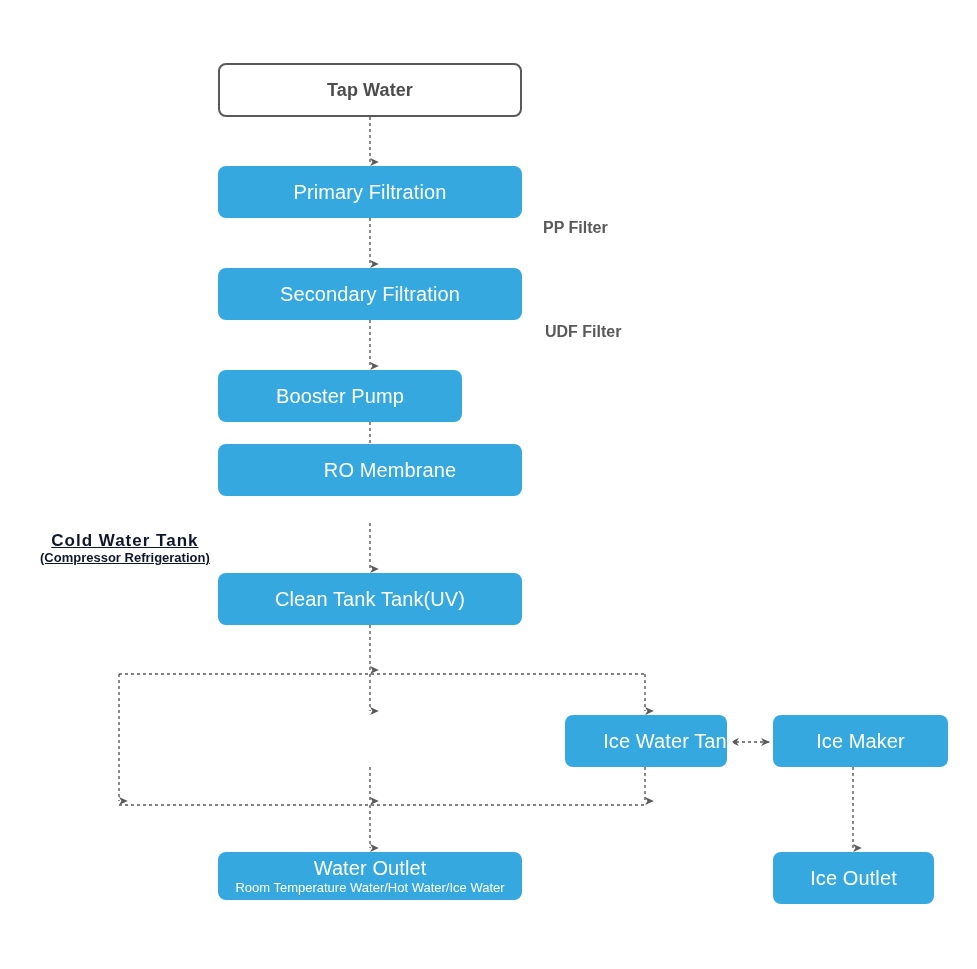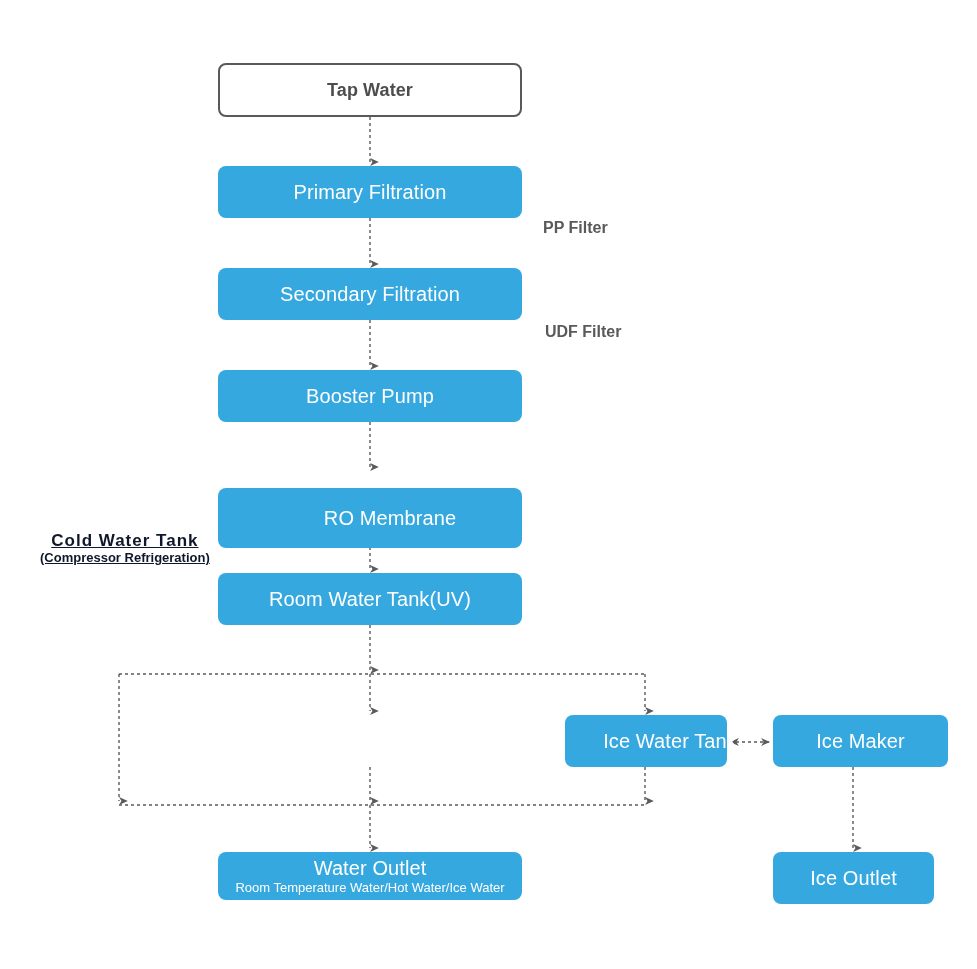--- a/index.html
+++ b/index.html
@@ -144,30 +144,30 @@
   </div>
 
   <div class="node blue" style="left:218px; top:166px; width:304px; height:52px;">
     <span class="node-title">Primary Filtration</span>
   </div>
 
   <div class="node blue" style="left:218px; top:268px; width:304px; height:52px;">
     <span class="node-title">Secondary Filtration</span>
   </div>
 
-  <div class="node blue" style="left:218px; top:370px; width:304px; height:52px;">
+  <div class="node blue" style="left:218px; top:370px; width:244px; height:52px;">
     <span class="node-title">Booster Pump</span>
   </div>
 
-  <div class="node blue" style="left:218px; top:488px; width:304px; height:60px;padding-left:40px;">
+  <div class="node blue" style="left:218px; top:444px; width:304px; height:52px;padding-left:40px;">
     <span class="node-title">RO Membrane</span>
   </div>
 
   <div class="node blue" style="left:218px; top:573px; width:304px; height:52px;">
-    <span class="node-title">Room Water Tank(UV)</span>
+    <span class="node-title">Clean Tank Tank(UV)</span>
   </div>
 
 
   <div class="node blue" style="left:565px; top:715px; width:162px; height:52px;padding-left:48px;">
     <span class="node-title">Ice Water Tank</span>
   </div>
 
   <div class="node blue" style="left:773px; top:715px; width:175px; height:52px;">
     <span class="node-title">Ice Maker</span>
   </div>

